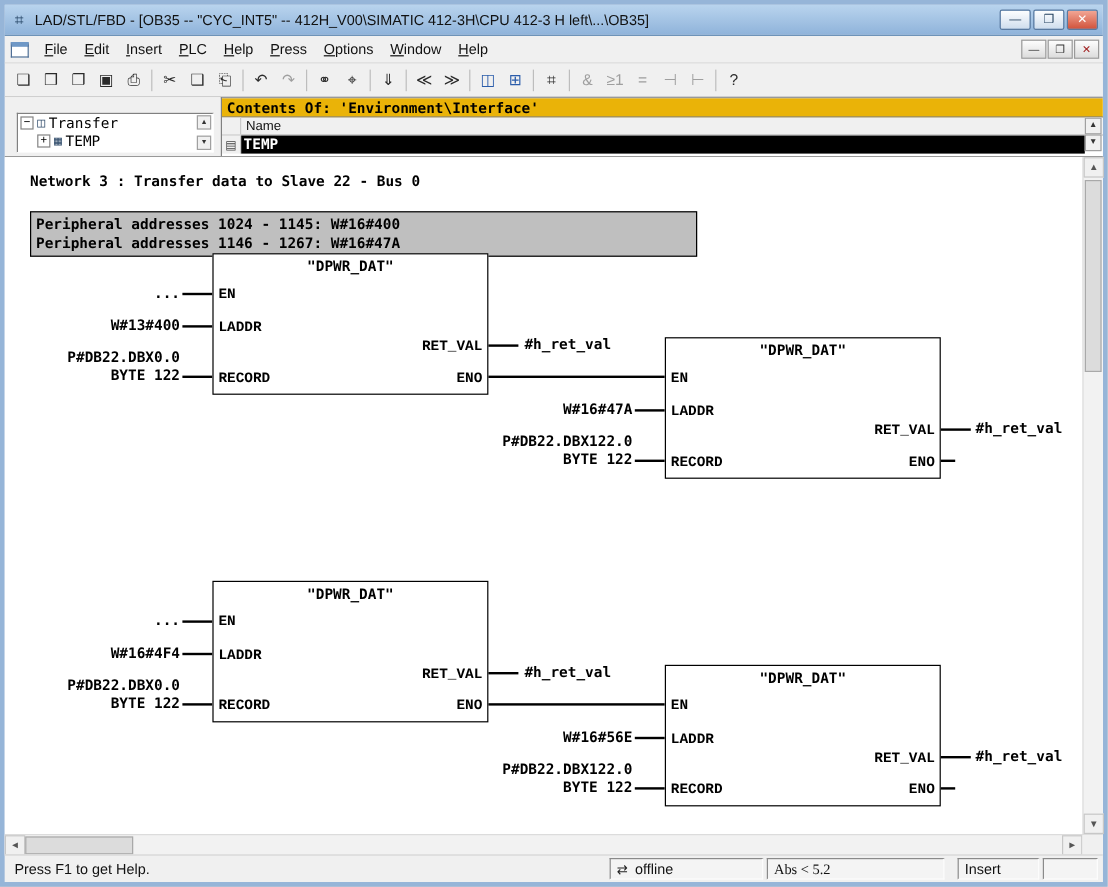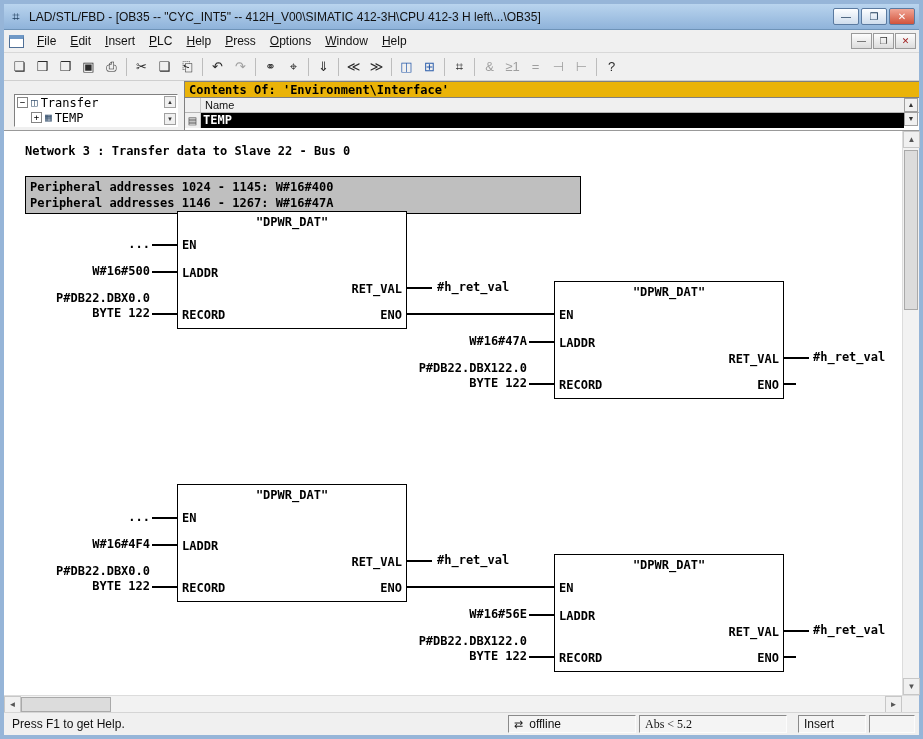--- a/index.html
+++ b/index.html
@@ -53,21 +53,21 @@
   .table-spin .mini-btn { width:14px; height:14px; font-size:7px; line-height:12px; }
 
   
   .code-wrap { flex:1; display:flex; flex-direction:column; background:#fff; min-height:0; }
   .code-main { flex:1; display:flex; min-height:0; }
   .code-area { position:relative; flex:1; background:#fff; overflow:hidden; font-family:"DejaVu Sans Mono", monospace; font-weight:bold; font-size:12px; line-height:15px; color:#000; }
   .net-title { position:absolute; white-space:pre; }
   .net-comment { position:absolute; width:556px; background:#bfbfbf; border:1px solid #000; padding:2px 4px; white-space:pre-line; line-height:16px; }
   .fbd-box { position:absolute; width:230px; height:118px; border:1px solid #000; background:#fff; }
   .fbd-title { position:absolute; top:3px; left:0; right:0; text-align:center; }
-  .pin { position:absolute; }
+  .pin { position:absolute;font-family:Liberation Mono, monospace; }
   .pin-en { top:26px; left:4px; } .pin-laddr { top:54px; left:4px; } .pin-record { top:96px; left:4px; }
   .pin-ret { top:70px; right:4px; } .pin-eno { top:96px; right:4px; }
   .wire { position:absolute; height:2px; background:#000; }
   .opd { position:absolute; white-space:pre-line; }
   .opd.r { text-align:right; }
 
   
   .vscroll { width:17px; background:#f2f2f2; border-left:1px solid #dcdcdc; position:relative; flex:none; }
   .sbtn { width:17px; height:17px; background:#f0f0f0; border:1px solid #c7c7c7; font-size:8px; line-height:15px; text-align:center; color:#555; }
   .vthumb { position:absolute; left:1px; top:19px; width:14px; height:160px; background:#dcdcdc; border:1px solid #a9a9a9; }
@@ -240,21 +240,21 @@
   <div class="code-wrap">
     <div class="code-main">
       <div class="code-area">
 
         <div class="net-title" style="left:21px;top:13px;">Network 3 : Transfer data to Slave 22 - Bus 0</div>
         <div class="net-comment" style="left:21px;top:34px;margin-top:11px;">Peripheral addresses 1024 - 1145: W#16#400
 Peripheral addresses 1146 - 1267: W#16#47A</div>
 
         <div class="opd r" style="left:26px;top:106px;width:120px;">...</div>
         <div class="wire" style="left:148px;top:113px;width:25px;"></div>
-        <div class="opd r" style="left:26px;top:133px;width:120px;">W#16#500</div>
+        <div class="opd r" style="left:26px;top:133px;width:120px;">W#13#400</div>
         <div class="wire" style="left:148px;top:140px;width:25px;"></div>
         <div class="opd r" style="left:26px;top:160px;width:120px;">P#DB22.DBX0.0
 BYTE 122</div>
         <div class="wire" style="left:148px;top:182px;width:25px;"></div>
 
         <div class="fbd-box" style="left:173px;top:80px;">
           <div class="fbd-title">"DPWR_DAT"</div>
           <div class="pin pin-en">EN</div>
           <div class="pin pin-laddr">LADDR</div>
           <div class="pin pin-record">RECORD</div>

